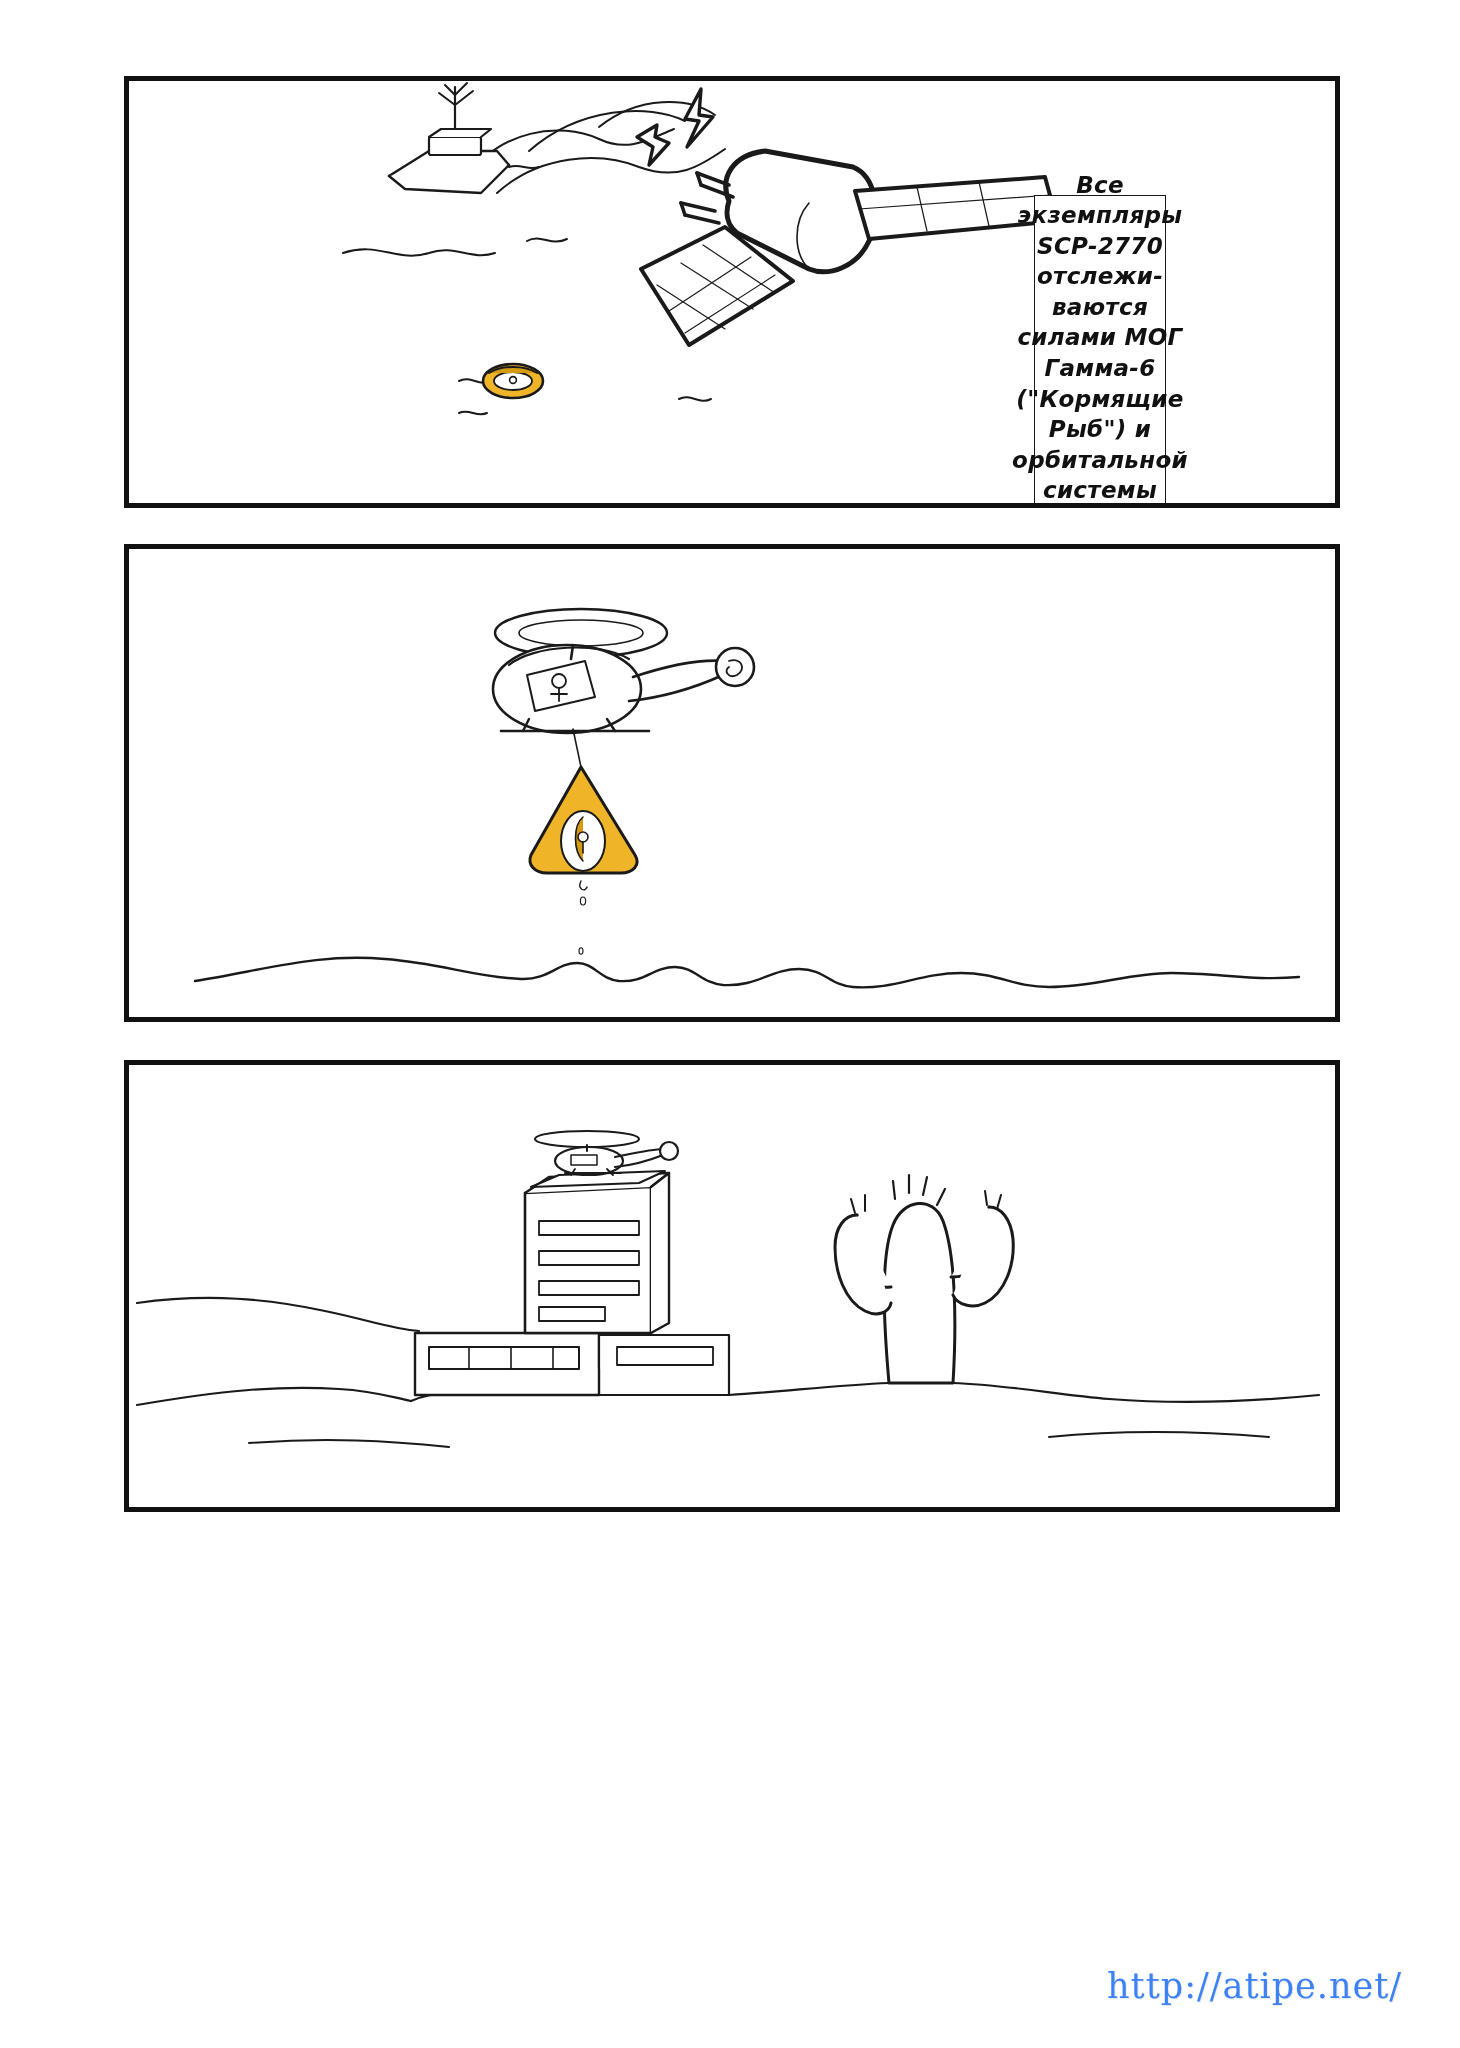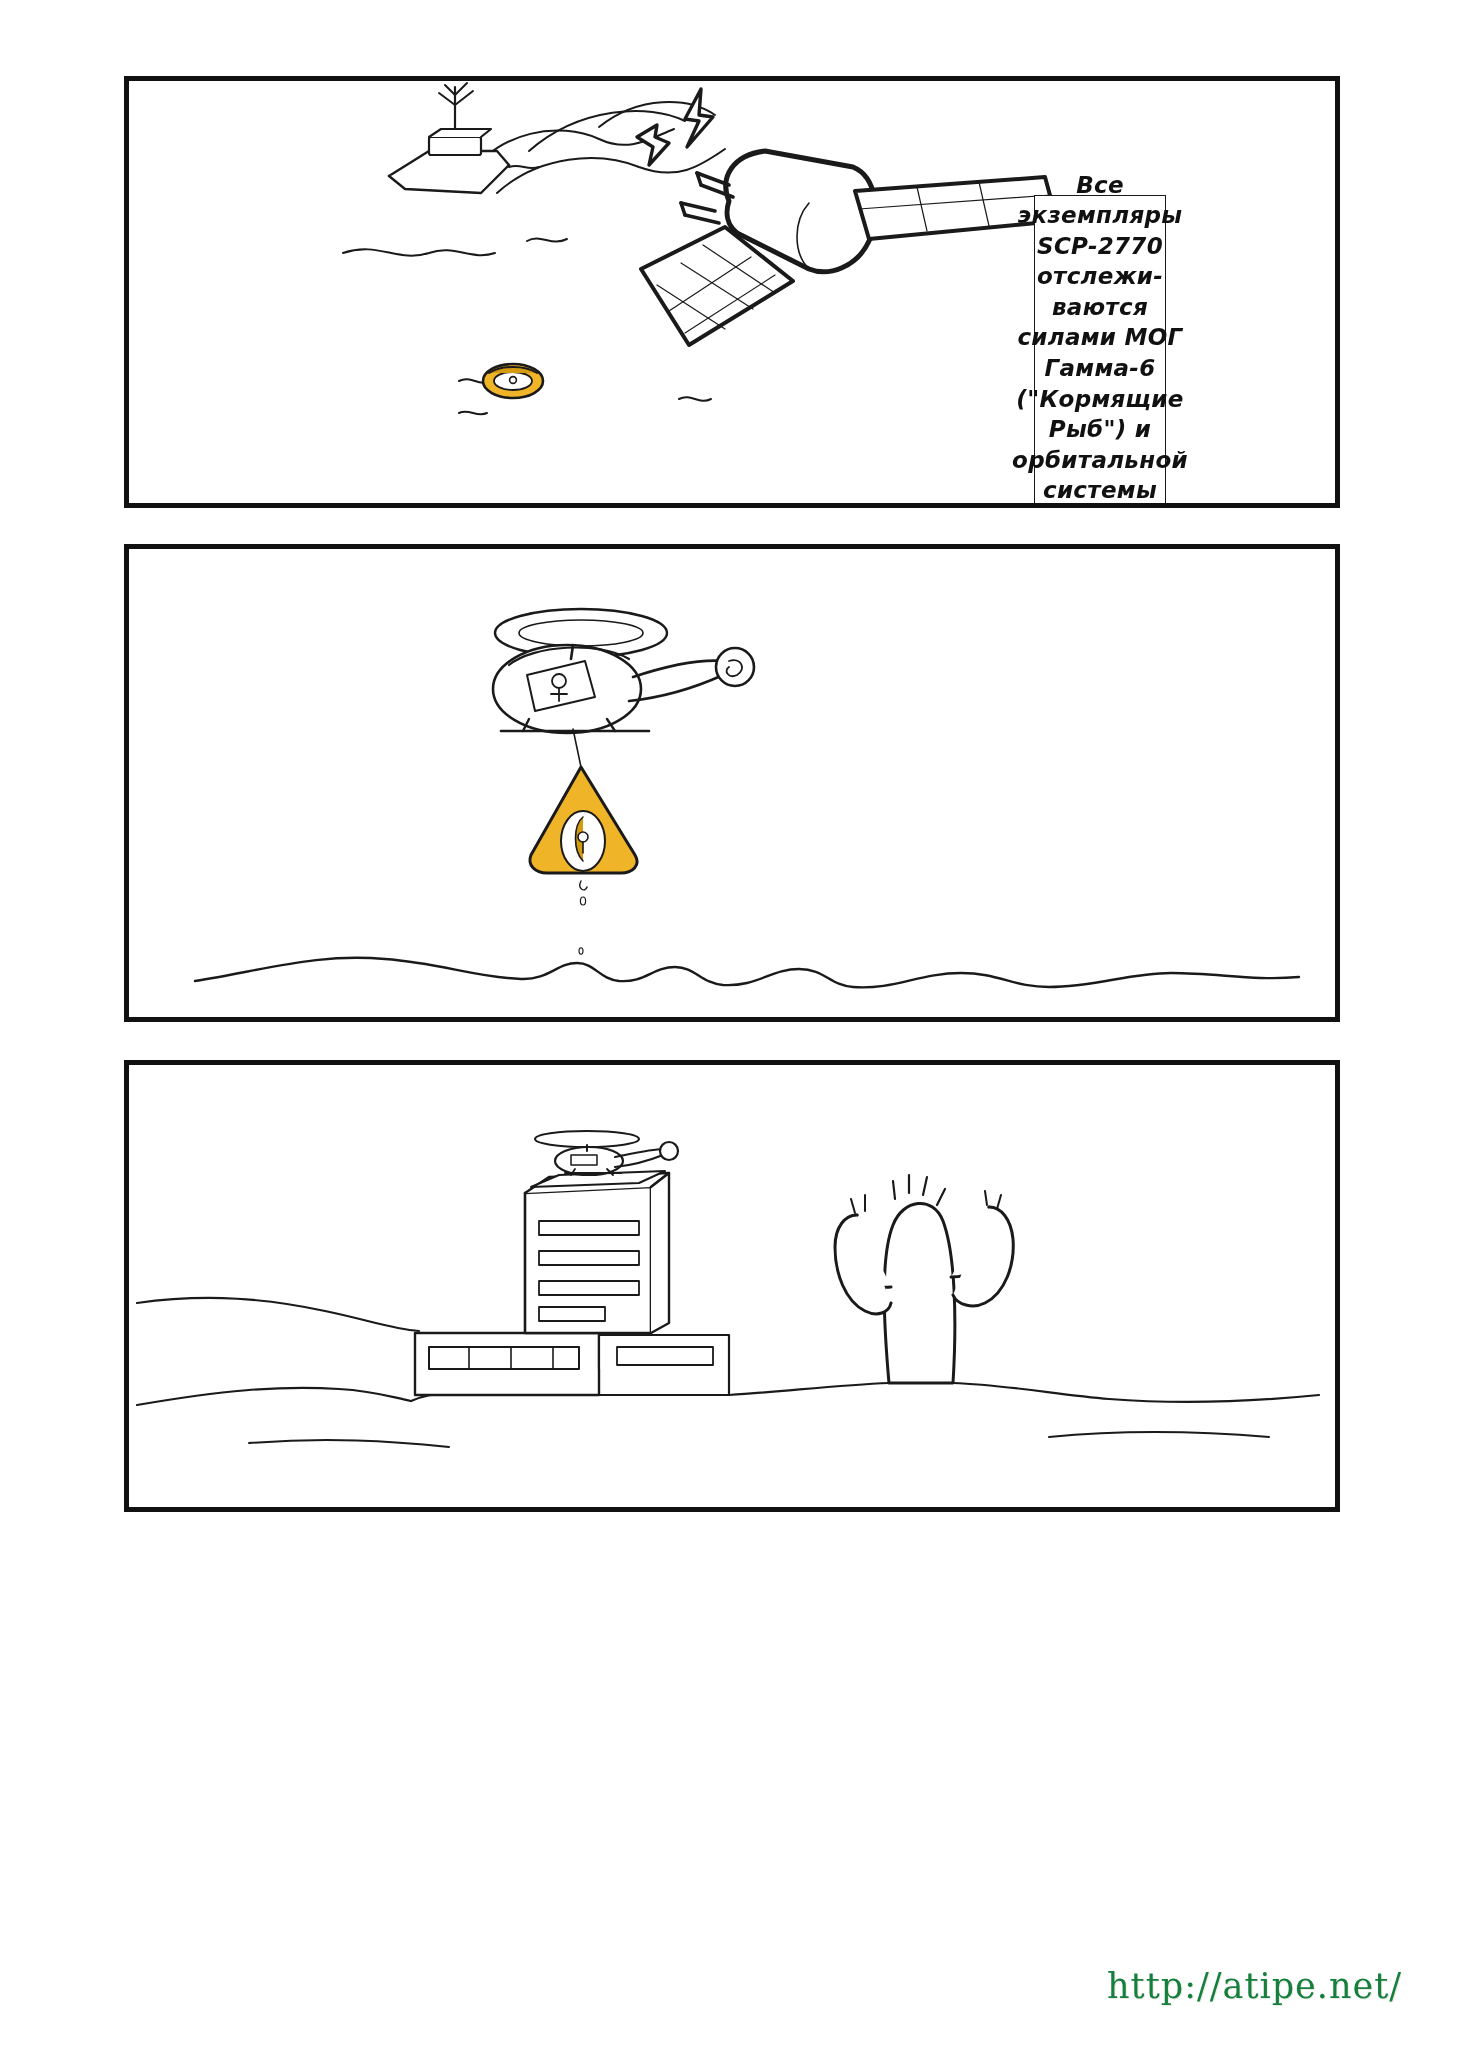--- a/index.html
+++ b/index.html
@@ -58,21 +58,21 @@
   .art svg{display:block;width:100%;height:100%;}
 
   
   #watermark{
     position:absolute;
     right:58px;
     bottom:42px;
     font-family:"DejaVu Serif","Liberation Serif",serif;
     font-size:35px;
     letter-spacing:1px;
-    color:#15803d;
+    color:#3b82f6;
     text-shadow:1px 1px 0 #efeae6;
     user-select:none;
     z-index:5;
   }
 </style>
 </head>
 <body>
 
 <div class="page">
 

